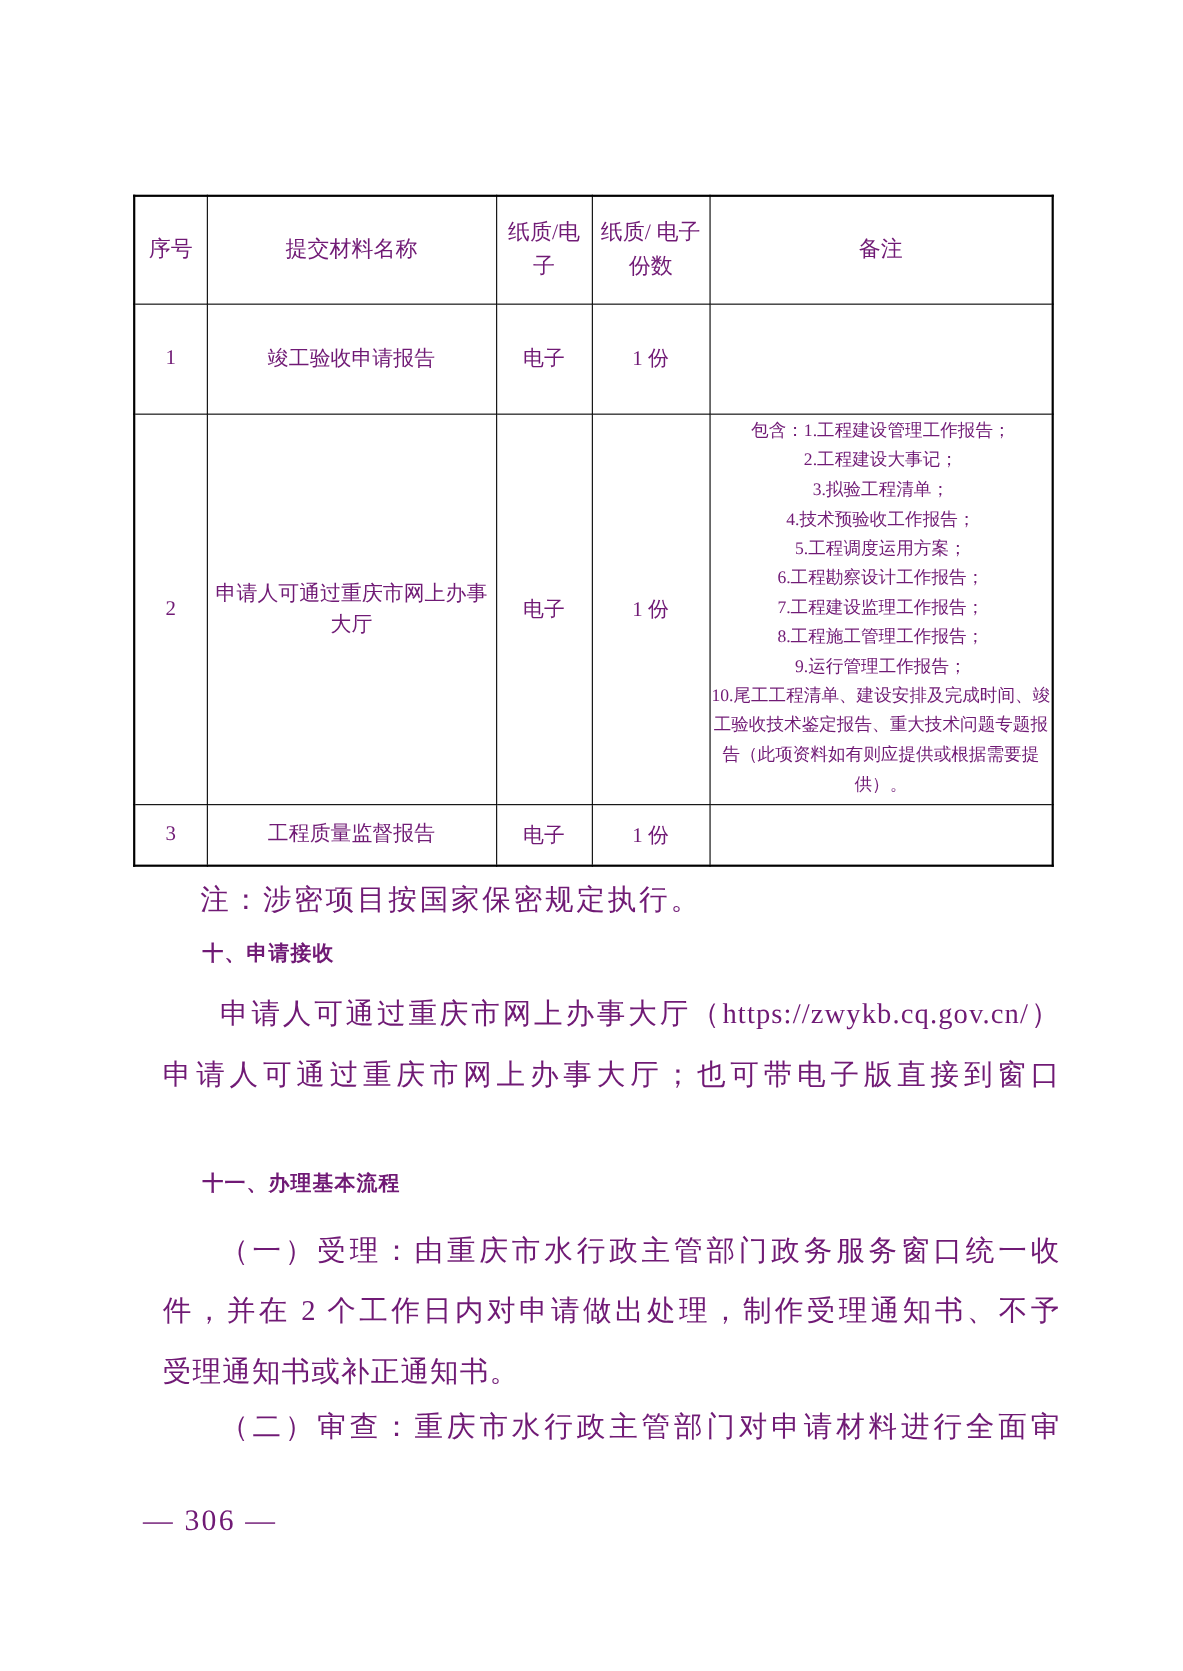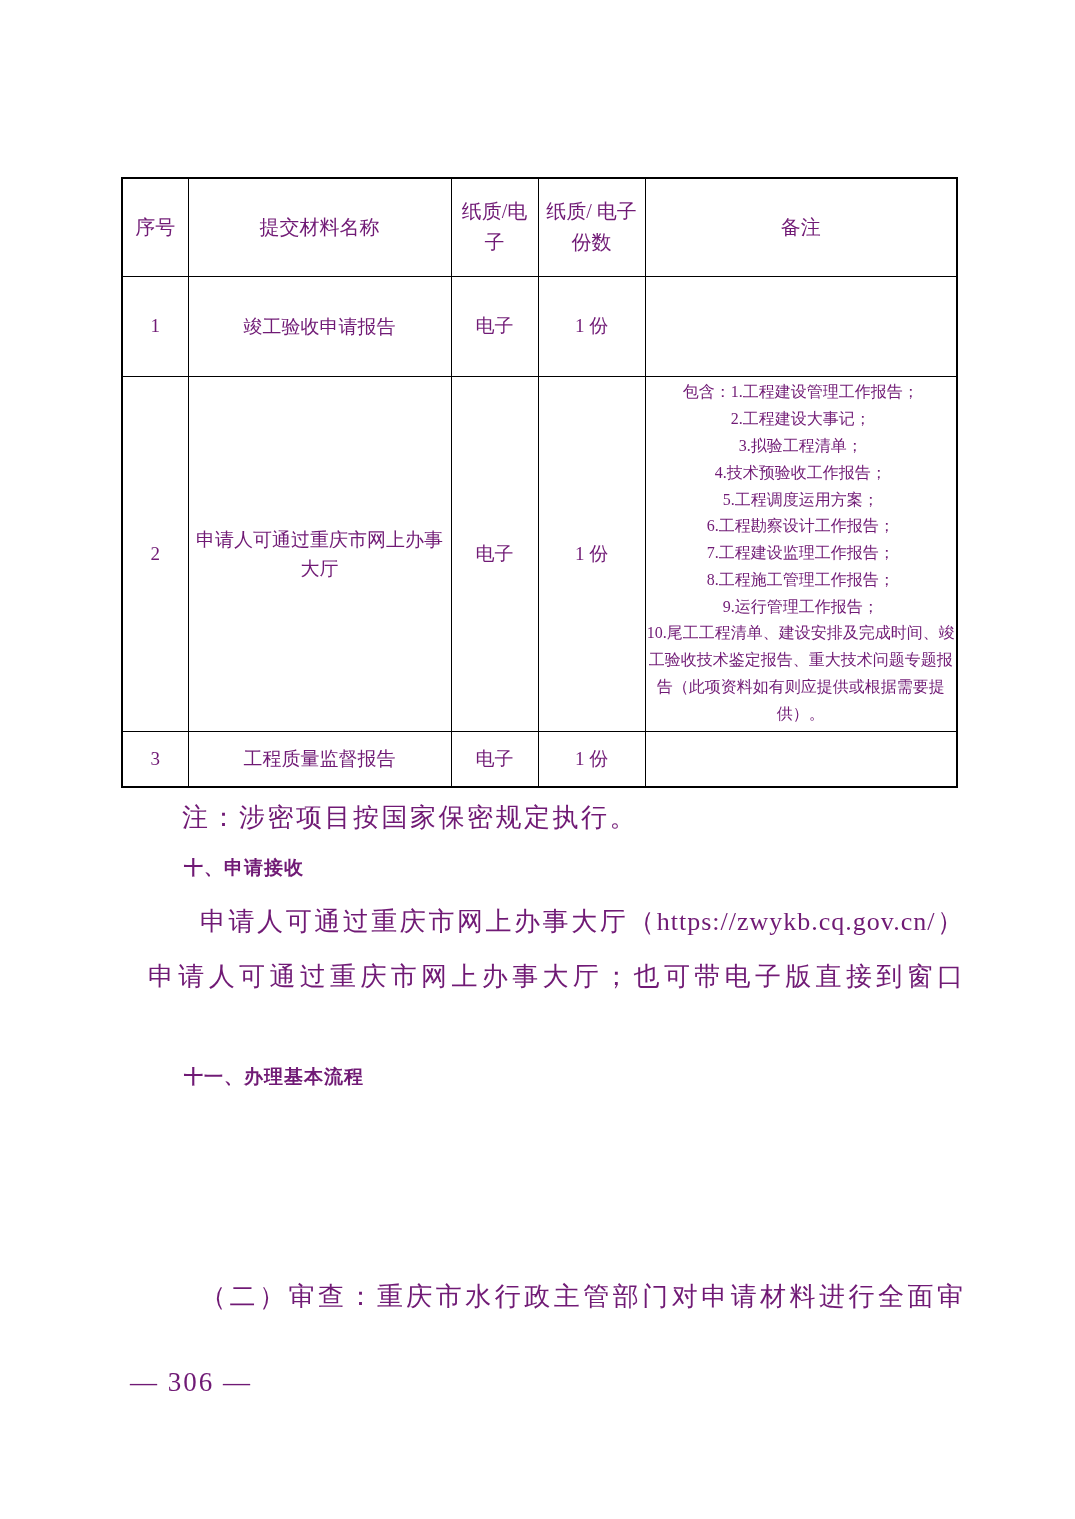--- a/index.html
+++ b/index.html
@@ -141,20 +141,25 @@
 
   <div class="heading h1-pos">十、申请接收</div>
 
   <div class="para p1-pos">
       <div class="body-line">申请人可通过重庆市网上办事大厅（https://zwykb.cq.gov.cn/）</div>
       <div class="body-line">申请人可通过重庆市网上办事大厅；也可带电子版直接到窗口</div>
     </div>
 
   <div class="heading h2-pos">十一、办理基本流程</div>
 
+  <div class="para p2-pos">
+      <div class="body-line">（一）受理：由重庆市水行政主管部门政务服务窗口统一收</div>
+      <div class="body-line">件，并在 2 个工作日内对申请做出处理，制作受理通知书、不予</div>
+      <div class="body-line last">受理通知书或补正通知书。</div>
+    </div>
 
   <div class="para p3-pos">
       <div class="body-line">（二）审查：重庆市水行政主管部门对申请材料进行全面审</div>
     </div>
 
   <div class="page-footer">— 306 —</div>
 
 </div>
 
 </body></html>

